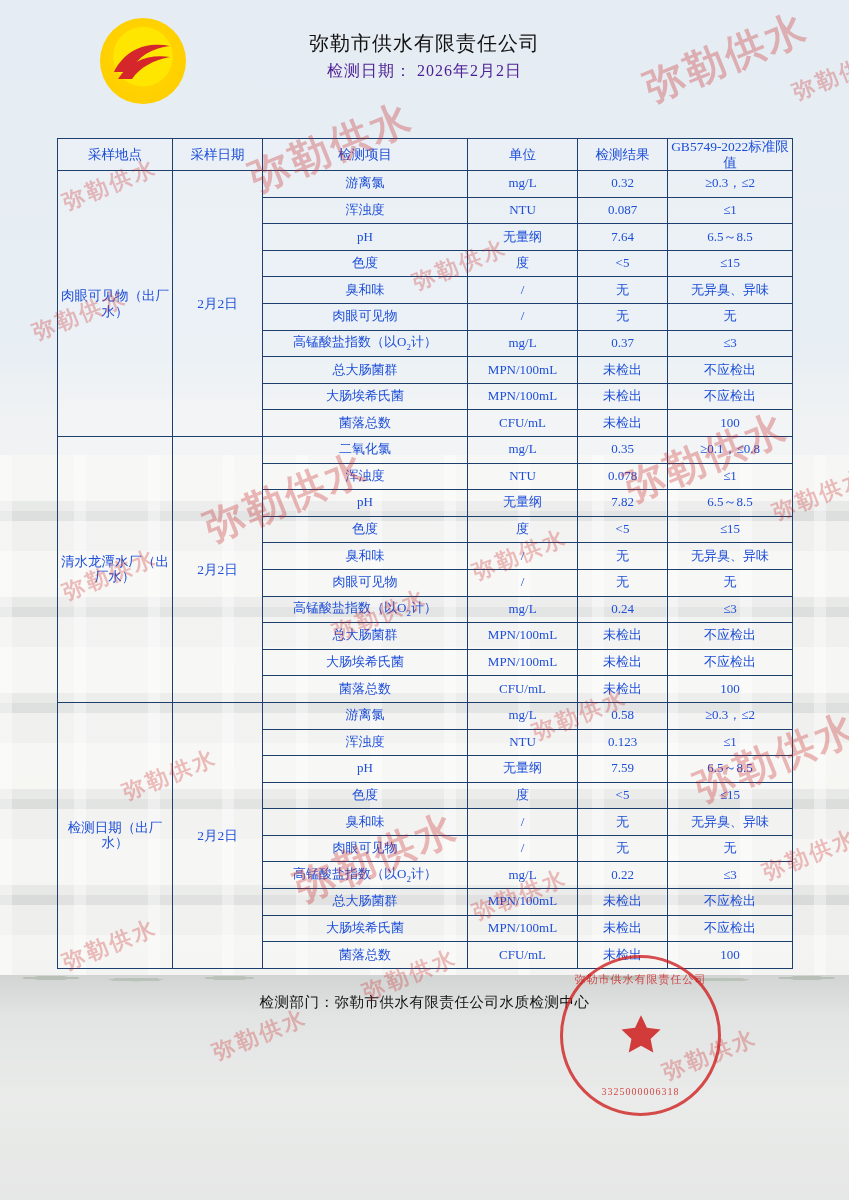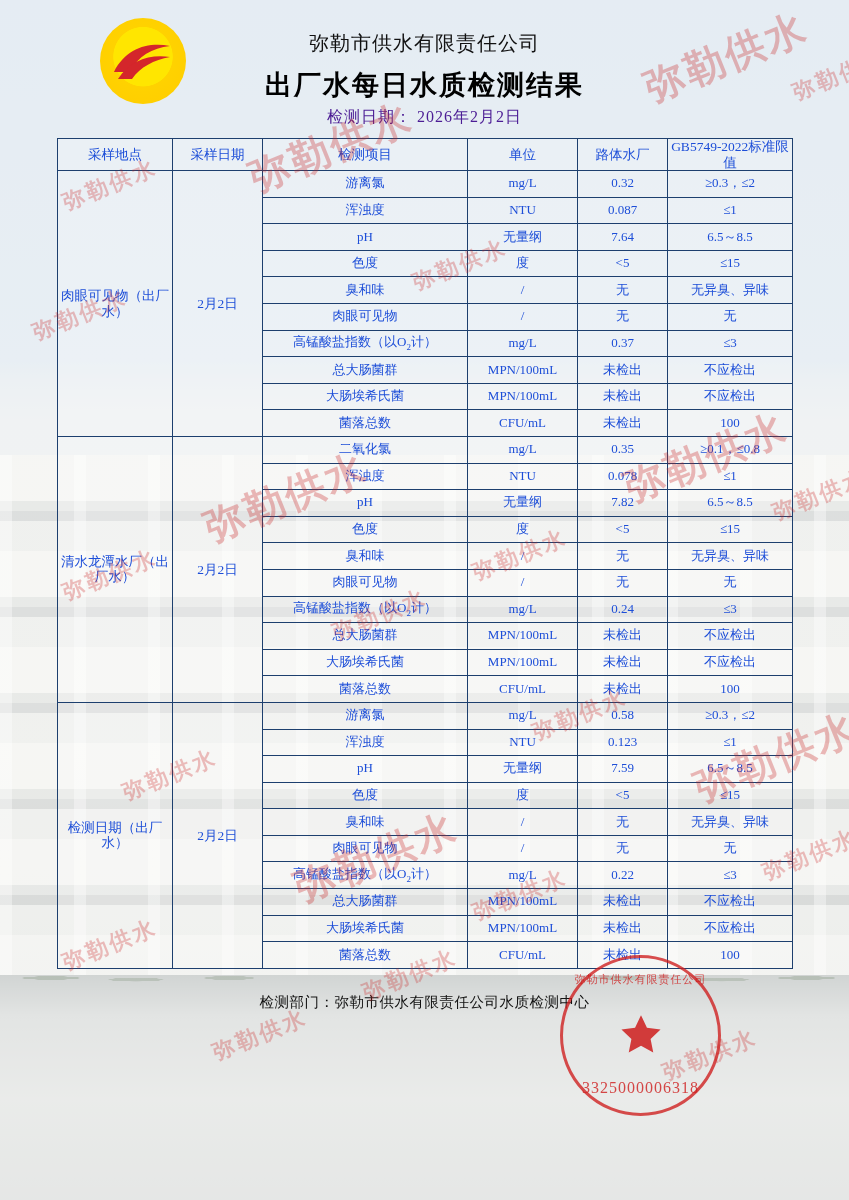--- a/index.html
+++ b/index.html
@@ -194,21 +194,21 @@
     color: rgba(206,28,28,0.85);
   }
   #stamp .arc-top, #stamp .num {
     position: absolute;
     left: 0; right: 0;
     text-align: center;
     color: rgba(206,28,28,0.8);
     font-size: 11px;
   }
   #stamp .arc-top { top: 14px; letter-spacing: 1px; }
-  #stamp .num { bottom: 16px; letter-spacing: 1px; font-size: 16px; }
+  #stamp .num { bottom: 16px; letter-spacing: 1px; font-size: 10px; }
 
   
   .wm {
     position: absolute;
     z-index: 6;
     color: rgba(200,30,30,0.34);
     font-size: 30px;
     font-weight: bold;
     letter-spacing: 3px;
     transform: rotate(-22deg);
@@ -234,21 +234,20 @@
 
   <div class="logo">
     <svg class="flame" viewBox="0 0 62 40">
       <path d="M2 30 C14 6 36 0 58 4 C40 6 26 14 18 30 Z" fill="#d4262b"></path>
       <path d="M6 37 C18 18 38 12 58 15 C42 18 28 25 20 37 Z" fill="#d4262b"></path>
     </svg>
   </div>
 
   <div class="hdr">
     <div class="company">弥勒市供水有限责任公司</div>
-    <div class="doc-title">出厂水每日水质检测结果</div>
     <div class="test-date">
       <span>检测日期：</span>
       <span>2026年2月2日</span>
     </div>
   </div>
 
   <table class="report">
     <colgroup>
       <col class="c1">
         <col class="c2">
@@ -256,21 +255,21 @@
         <col class="c4">
         <col class="c5">
         <col class="c6">
     </colgroup>
     <thead>
       <tr>
         <th>采样地点</th>
         <th>采样日期</th>
         <th>检测项目</th>
         <th>单位</th>
-        <th>路体水厂</th>
+        <th>检测结果</th>
         <th>GB5749-2022标准限值</th>
       </tr>
     </thead>
     <tbody id="tbody">
         <tr>
           <td class="site" rowspan="10">肉眼可见物（出厂水）</td>
           <td class="sdate" rowspan="10">2月2日</td>
           <td>游离氯</td>
           <td>mg/L</td>
           <td>0.32</td>

